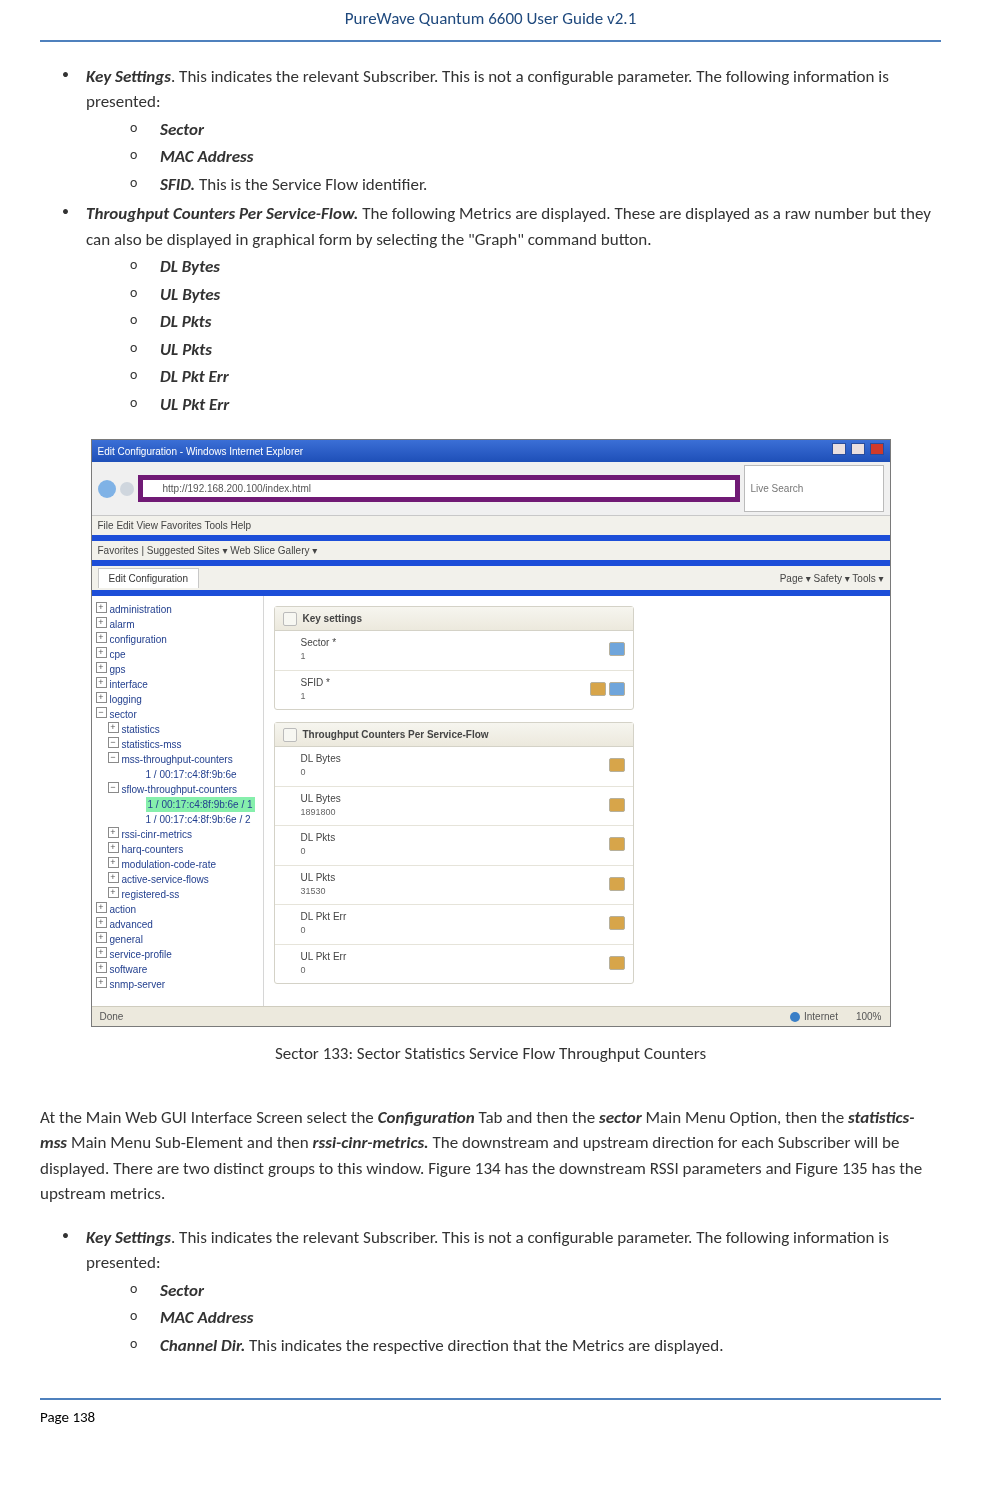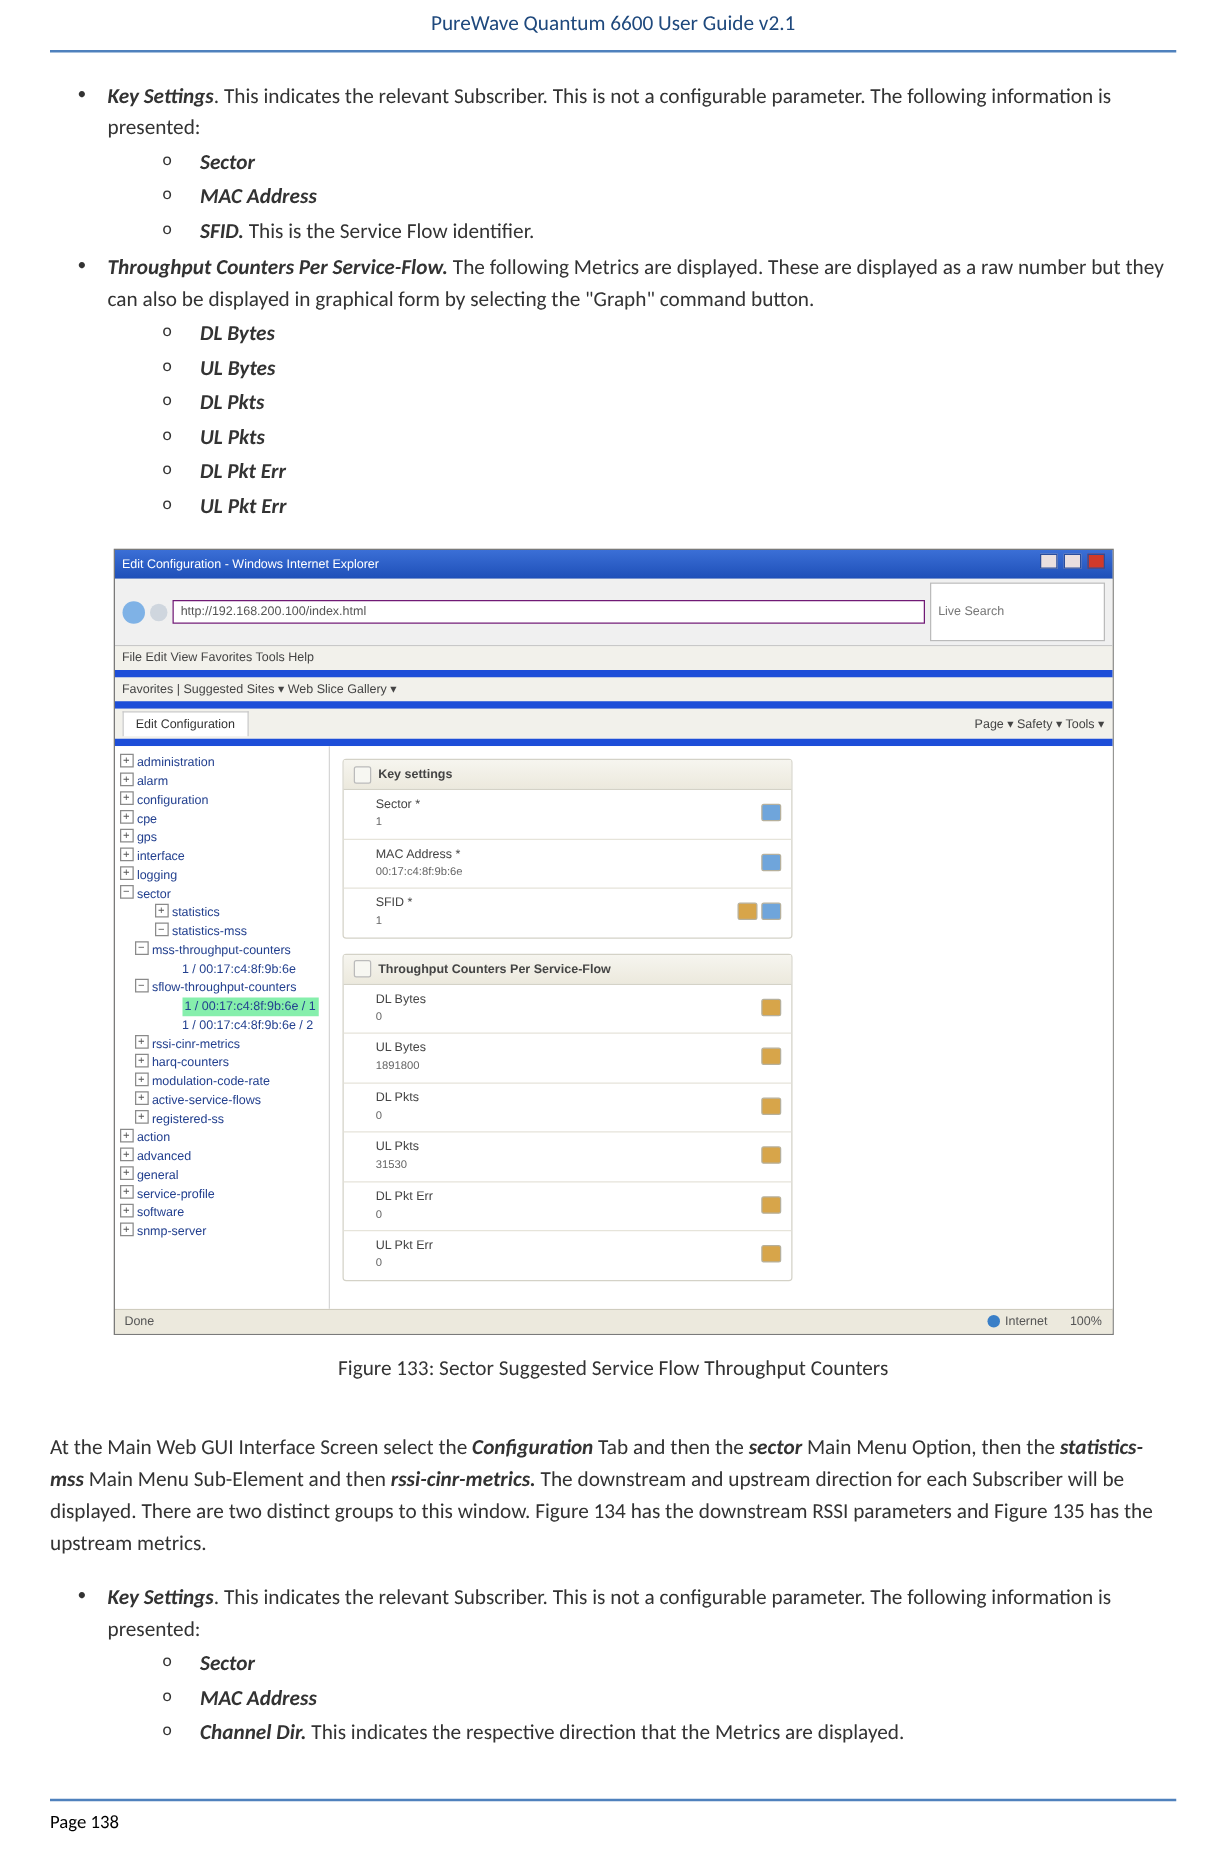--- a/index.html
+++ b/index.html
@@ -64,21 +64,21 @@
     display: inline-block; width: 14px; height: 12px;
     background: #eadfdf; margin-left: 2px; border: 1px solid #2a4d9c;
   }
   .winbtns span.close { background: #d03a2a; }
   .shot .addr {
     background: #f0f0f0; padding: 3px 6px; border-bottom: 1px solid #c8c8c8;
     display: flex; align-items: center; gap: 4px;
   }
   .shot .addr .urlbox {
     flex: 1 1 auto; min-width: 0;
-    background: #fff; border: 1px solid #701a75; padding: 1px 6px; color: #555;
+    background: #fff; border: 5px solid #701a75; padding: 1px 20px; color: #555;
     white-space: nowrap; overflow: hidden;
   }
   .shot .addr .srch {
     width: 140px; background: #fff; border: 1px solid #bbb; padding: 15px 6px; color: #777;
   }
   .shot .menu, .shot .fav, .shot .tabbar {
     background: #f2f1eb; padding: 2px 6px; border-bottom: 6px solid #1d4ed8;
     color: #444;
     white-space: nowrap;
   }
@@ -98,21 +98,21 @@
     content: "+"; position: absolute; left: 0; top: 0;
     width: 9px; height: 9px; border: 1px solid #8a8a8a;
     font-size: 9px; line-height: 8px; text-align: center; color: #555;
     background: #fff;
   }
   .shot .tree .node.exp::before { content: "−"; }
   .shot .tree .node.leaf::before { content: ""; border: none; }
   .shot .tree .sel {
     background: #86efac; display: inline-block; padding: 0 2px;
   }
-  .shot .i1 { margin-left: 28px; }
+  .shot .i1 { margin-left: 12px; }
   .shot .i2 { margin-left: 12px; }
   .shot .i3 { margin-left: 36px; }
   .shot .pane { flex: 1 1 auto; min-width: 0; padding: 10px; background: #fff; }
   .shot .panel {
     width: 360px; border: 1px solid #d4d2c7; border-radius: 3px;
     margin-bottom: 12px; background: #fff;
   }
   .shot .panel .ph {
     background: linear-gradient(#f6f5ef,#ece9dd);
     padding: 4px 8px; border-bottom: 1px solid #d4d2c7;
@@ -240,26 +240,20 @@
             <span class="ico"></span>
             <span>Key settings</span>
           </div>
           <div class="row">
             <span class="lab"><span>Sector *</span><span class="val">1</span></span>
             <span class="btns">
                 <span class="help"></span>
               </span>
           </div>
           <div class="row">
-            <span class="lab"><span>MAC Address *</span><span class="val">00:17:c4:8f:9b:6e</span></span>
-            <span class="btns">
-                <span class="help"></span>
-              </span>
-          </div>
-          <div class="row">
             <span class="lab"><span>SFID *</span><span class="val">1</span></span>
             <span class="btns">
                 <span class="graph"></span>
                 <span class="help"></span>
               </span>
           </div>
         </div>
 
         <div class="panel">
           <div class="ph">
@@ -307,21 +301,21 @@
     </div>
 
     <div class="status">
       <span>Done</span>
       <span class="r">
         <span><span class="globe"></span><span>Internet</span></span>
         <span>100%</span>
       </span>
     </div>
   </div>
-  <div class="figure-caption">Figure 133: Sector Suggested Service Flow Throughput Counters</div>
+  <div class="figure-caption">Sector 133: Sector Statistics Service Flow Throughput Counters</div>
 </div>
 
 <p class="para">
   <span>At the Main Web GUI Interface Screen select the </span><span class="bold-it">Configuration</span><span> Tab and then the </span><span class="bold-it">sector</span><span> Main Menu Option, then the </span><span class="bold-it">statistics-mss</span><span> Main Menu Sub-Element and then </span><span class="bold-it">rssi-cinr-metrics.</span><span> The downstream and upstream direction for each Subscriber will be displayed. There are two distinct groups to this window. Figure 134 has the downstream RSSI parameters and Figure 135 has the upstream metrics.</span>
 </p>
 
 <ul class="bullets">
   <li>
     <span class="bold-it">Key Settings</span><span>. This indicates the relevant Subscriber. This is not a configurable parameter. The following information is presented:</span>
     <ul class="sub">

